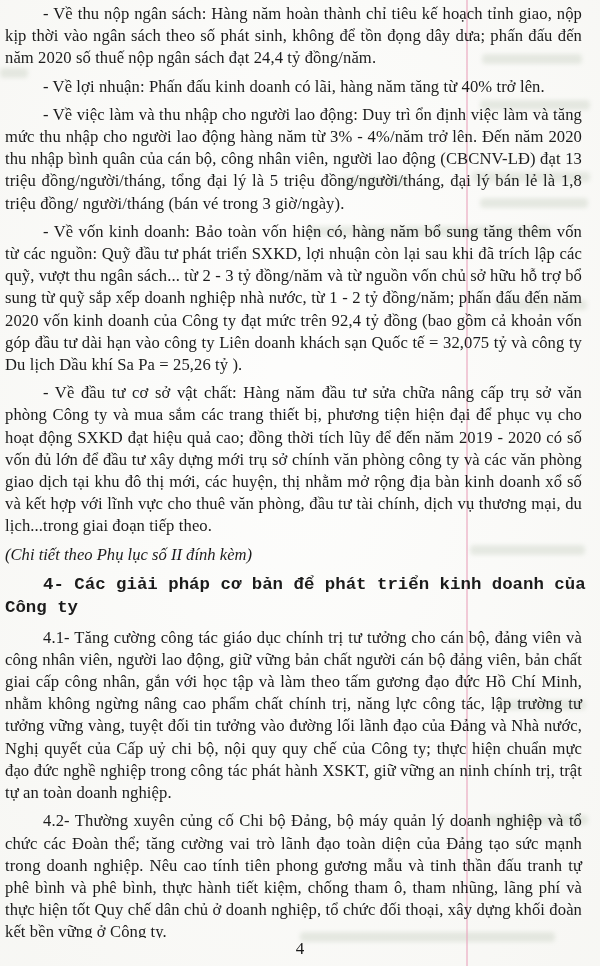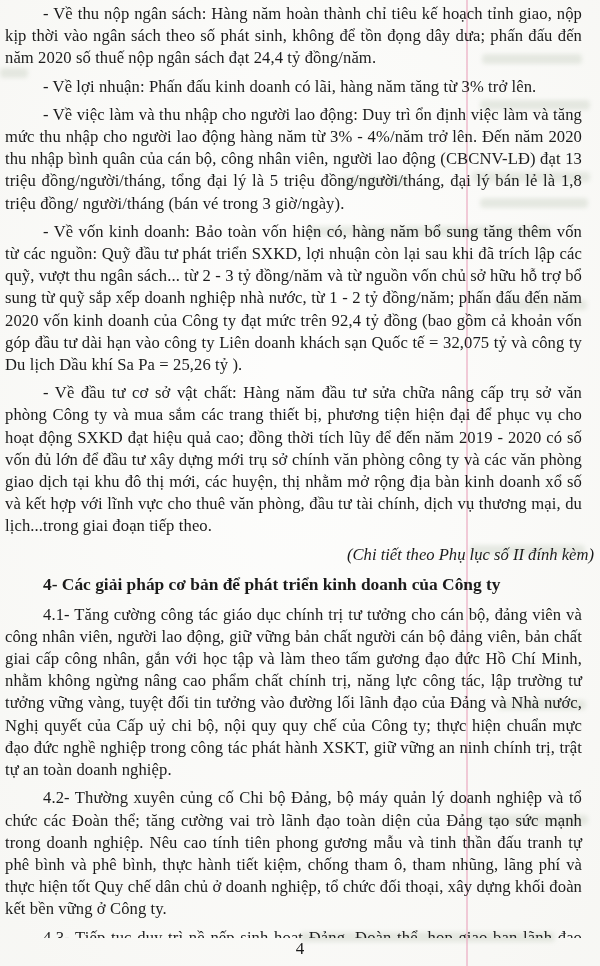--- a/index.html
+++ b/index.html
@@ -36,29 +36,30 @@
     font-size: 16.6px;
     line-height: 22.2px;
     text-align: justify;
     text-indent: 38px;
     letter-spacing: 0.1px;
   }
   .note {
     margin: 3px 0 7px 0;
     font-size: 16.6px;
     line-height: 22px;
-    text-align: right;
+    text-align: left;
     font-style: italic;
   }
   .heading {
     margin: 2px 0 8px 0;
     font-size: 17.4px;
     line-height: 23px;
     font-weight: bold;
     text-indent: 38px;
+    font-family: Liberation Mono, monospace;
   }
   .page-number {
     position: absolute;
     bottom: 7px; left: 0; right: 0;
     text-align: center;
     font-size: 17px;
   }
   
   .fold-line {
     position: absolute;
@@ -94,21 +95,21 @@
 <div class="ghost" style="left:470px; top:545px; width:115px;"></div>
 <div class="ghost" style="left:498px; top:700px; width:88px;"></div>
 <div class="ghost" style="left:478px; top:815px; width:110px;"></div>
 <div class="ghost" style="left:300px; top:932px; width:255px;"></div>
 <div class="ghost" style="left:0px;   top:68px;  width:28px;"></div>
 
 <div class="fold-line"></div>
 
 <main class="content">
   <p class="para">- Về thu nộp ngân sách: Hàng năm hoàn thành chỉ tiêu kế hoạch tỉnh giao, nộp kịp thời vào ngân sách theo số phát sinh, không để tồn đọng dây dưa; phấn đấu đến năm 2020 số thuế nộp ngân sách đạt 24,4 tỷ đồng/năm.</p>
-  <p class="para">- Về lợi nhuận: Phấn đấu kinh doanh có lãi, hàng năm tăng từ 3% trở lên.</p>
+  <p class="para">- Về lợi nhuận: Phấn đấu kinh doanh có lãi, hàng năm tăng từ 40% trở lên.</p>
   <p class="para">- Về việc làm và thu nhập cho người lao động: Duy trì ổn định việc làm và tăng mức thu nhập cho người lao động hàng năm từ 3% - 4%/năm trở lên. Đến năm 2020 thu nhập bình quân của cán bộ, công nhân viên, người lao động (CBCNV-LĐ) đạt 13 triệu đồng/người/tháng, tổng đại lý là 5 triệu đồng/người/tháng, đại lý bán lẻ là 1,8 triệu đồng/ người/tháng (bán vé trong 3 giờ/ngày).</p>
   <p class="para">- Về vốn kinh doanh: Bảo toàn vốn hiện có, hàng năm bổ sung tăng thêm vốn từ các nguồn: Quỹ đầu tư phát triển SXKD, lợi nhuận còn lại sau khi đã trích lập các quỹ, vượt thu ngân sách... từ 2 - 3 tỷ đồng/năm và từ nguồn vốn chủ sở hữu hỗ trợ bổ sung từ quỹ sắp xếp doanh nghiệp nhà nước, từ 1 - 2 tỷ đồng/năm; phấn đấu đến năm 2020 vốn kinh doanh của Công ty đạt mức trên 92,4 tỷ đồng (bao gồm cả khoản vốn góp đầu tư dài hạn vào công ty Liên doanh khách sạn Quốc tế = 32,075 tỷ và công ty Du lịch Dầu khí Sa Pa  = 25,26 tỷ ).</p>
   <p class="para">- Về đầu tư cơ sở vật chất: Hàng năm đầu tư sửa chữa nâng cấp trụ sở văn phòng Công ty và mua sắm các trang thiết bị, phương tiện hiện đại để phục vụ cho hoạt động SXKD đạt hiệu quả cao; đồng thời tích lũy để đến năm 2019 - 2020 có số vốn đủ lớn để đầu tư xây dựng mới trụ sở chính văn phòng công ty và các văn phòng giao dịch tại khu đô thị mới, các huyện, thị nhằm mở rộng địa bàn kinh doanh xổ số và kết hợp với lĩnh vực cho thuê văn phòng, đầu tư tài chính, dịch vụ thương mại, du lịch...trong giai đoạn tiếp theo.</p>
 
   <p class="note">(Chi tiết theo Phụ lục số II đính kèm)</p>
 
   <h2 class="heading">4- Các giải pháp cơ bản để phát triển kinh doanh của Công ty</h2>
 
   <p class="para">4.1- Tăng cường công tác giáo dục chính trị tư tưởng cho cán bộ, đảng viên và công nhân viên, người lao động, giữ vững bản chất người cán bộ đảng viên, bản chất giai cấp công nhân, gắn với học tập và làm theo tấm gương đạo đức Hồ Chí Minh, nhằm không ngừng nâng cao phẩm chất chính trị, năng lực công tác, lập trường tư tưởng vững vàng, tuyệt đối tin tưởng vào đường lối lãnh đạo của Đảng và Nhà nước, Nghị quyết của Cấp uỷ chi bộ, nội quy quy chế của Công ty; thực hiện chuẩn mực đạo đức nghề nghiệp trong công tác phát hành XSKT, giữ vững an ninh chính trị, trật tự an toàn doanh nghiệp.</p>
   <p class="para">4.2- Thường xuyên củng cố Chi bộ Đảng, bộ máy quản lý doanh nghiệp và tổ chức các Đoàn thể; tăng cường vai trò lãnh đạo toàn diện của Đảng tạo sức mạnh trong doanh nghiệp. Nêu cao tính tiên phong gương mẫu và tinh thần đấu tranh tự phê bình và phê bình, thực hành tiết kiệm, chống tham ô, tham nhũng, lãng phí và thực hiện tốt Quy chế dân chủ ở doanh nghiệp, tổ chức đối thoại, xây dựng khối đoàn kết bền vững ở Công ty.</p>

